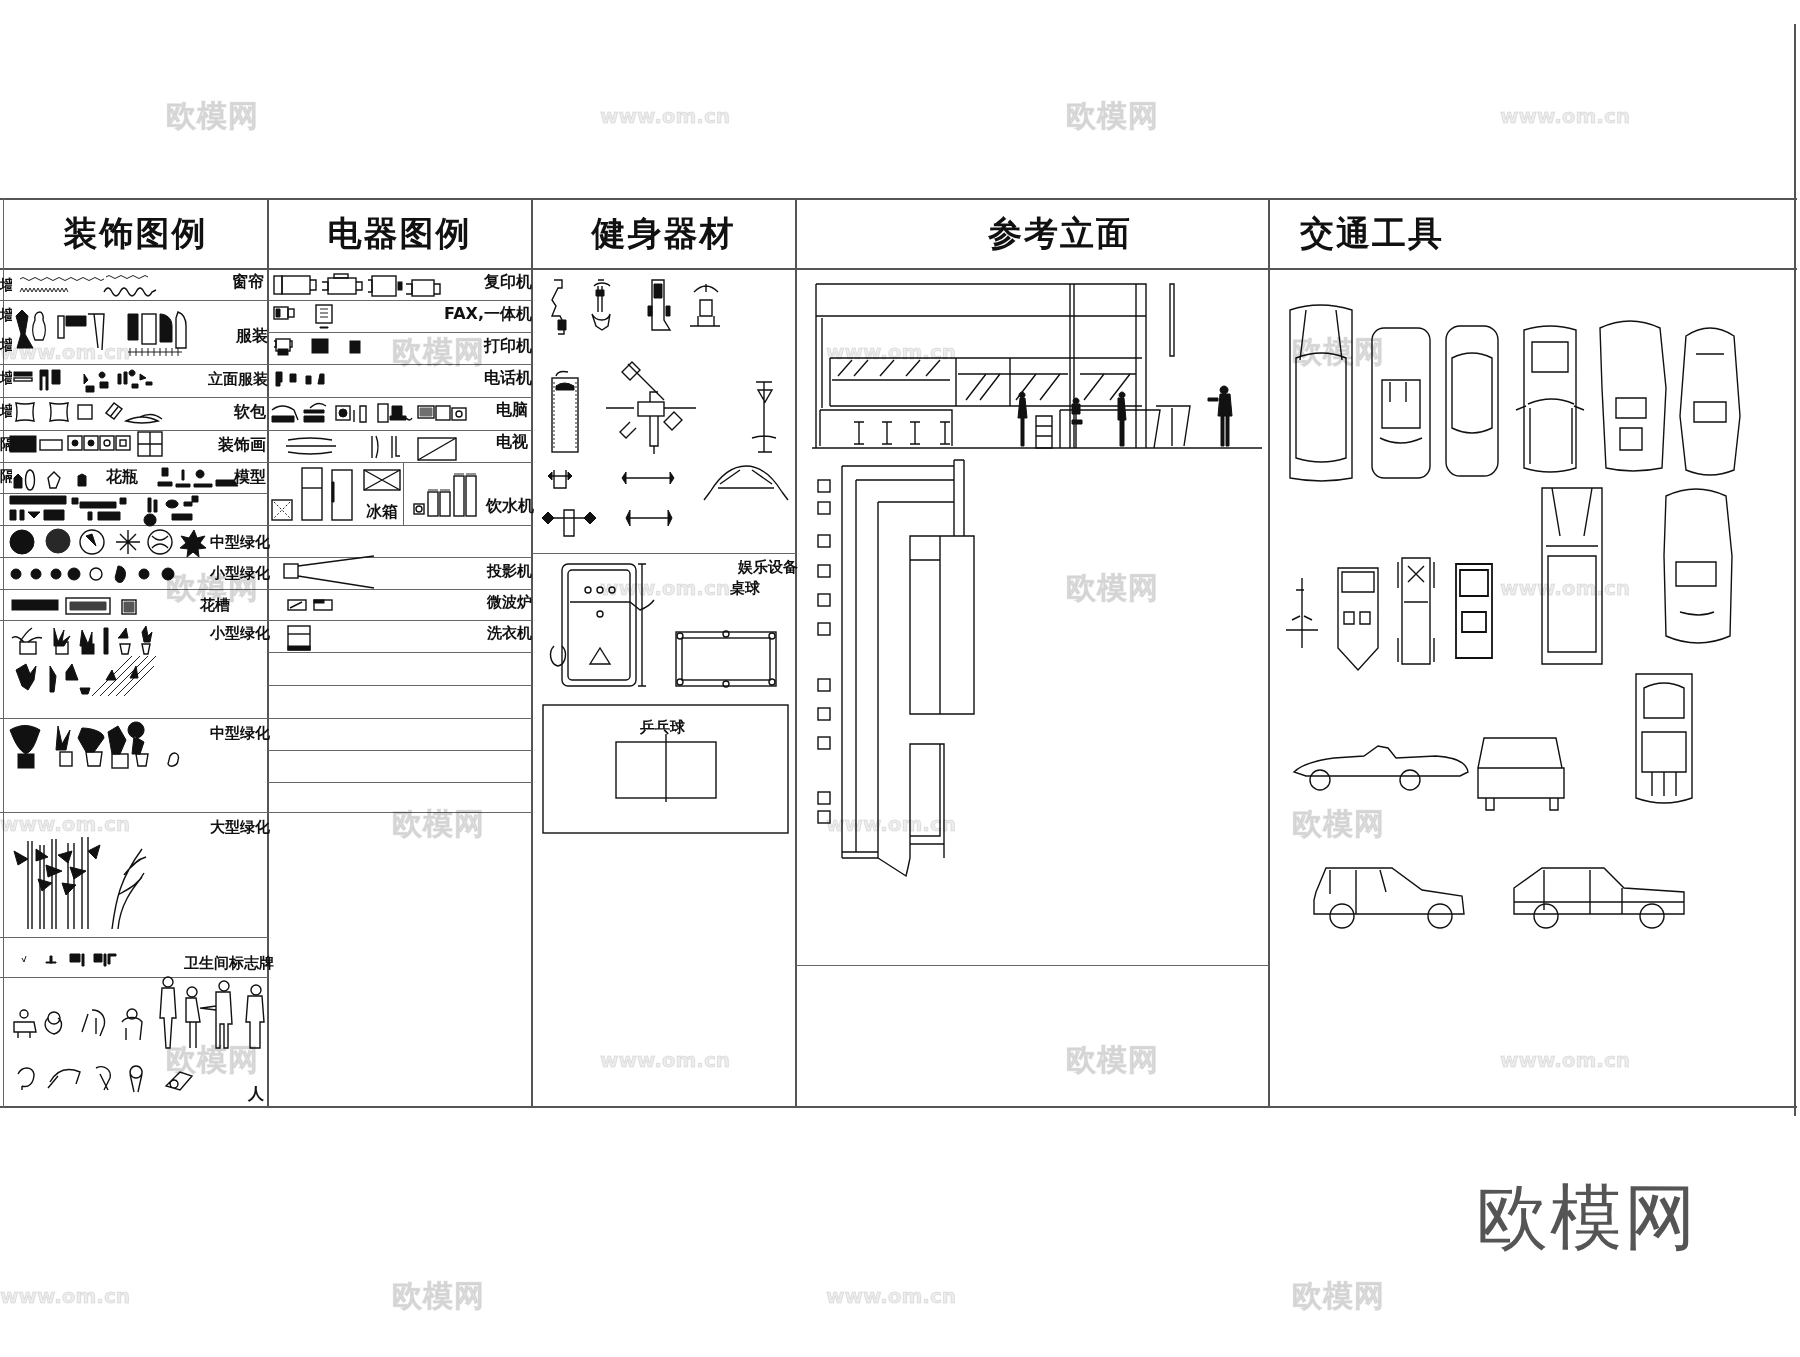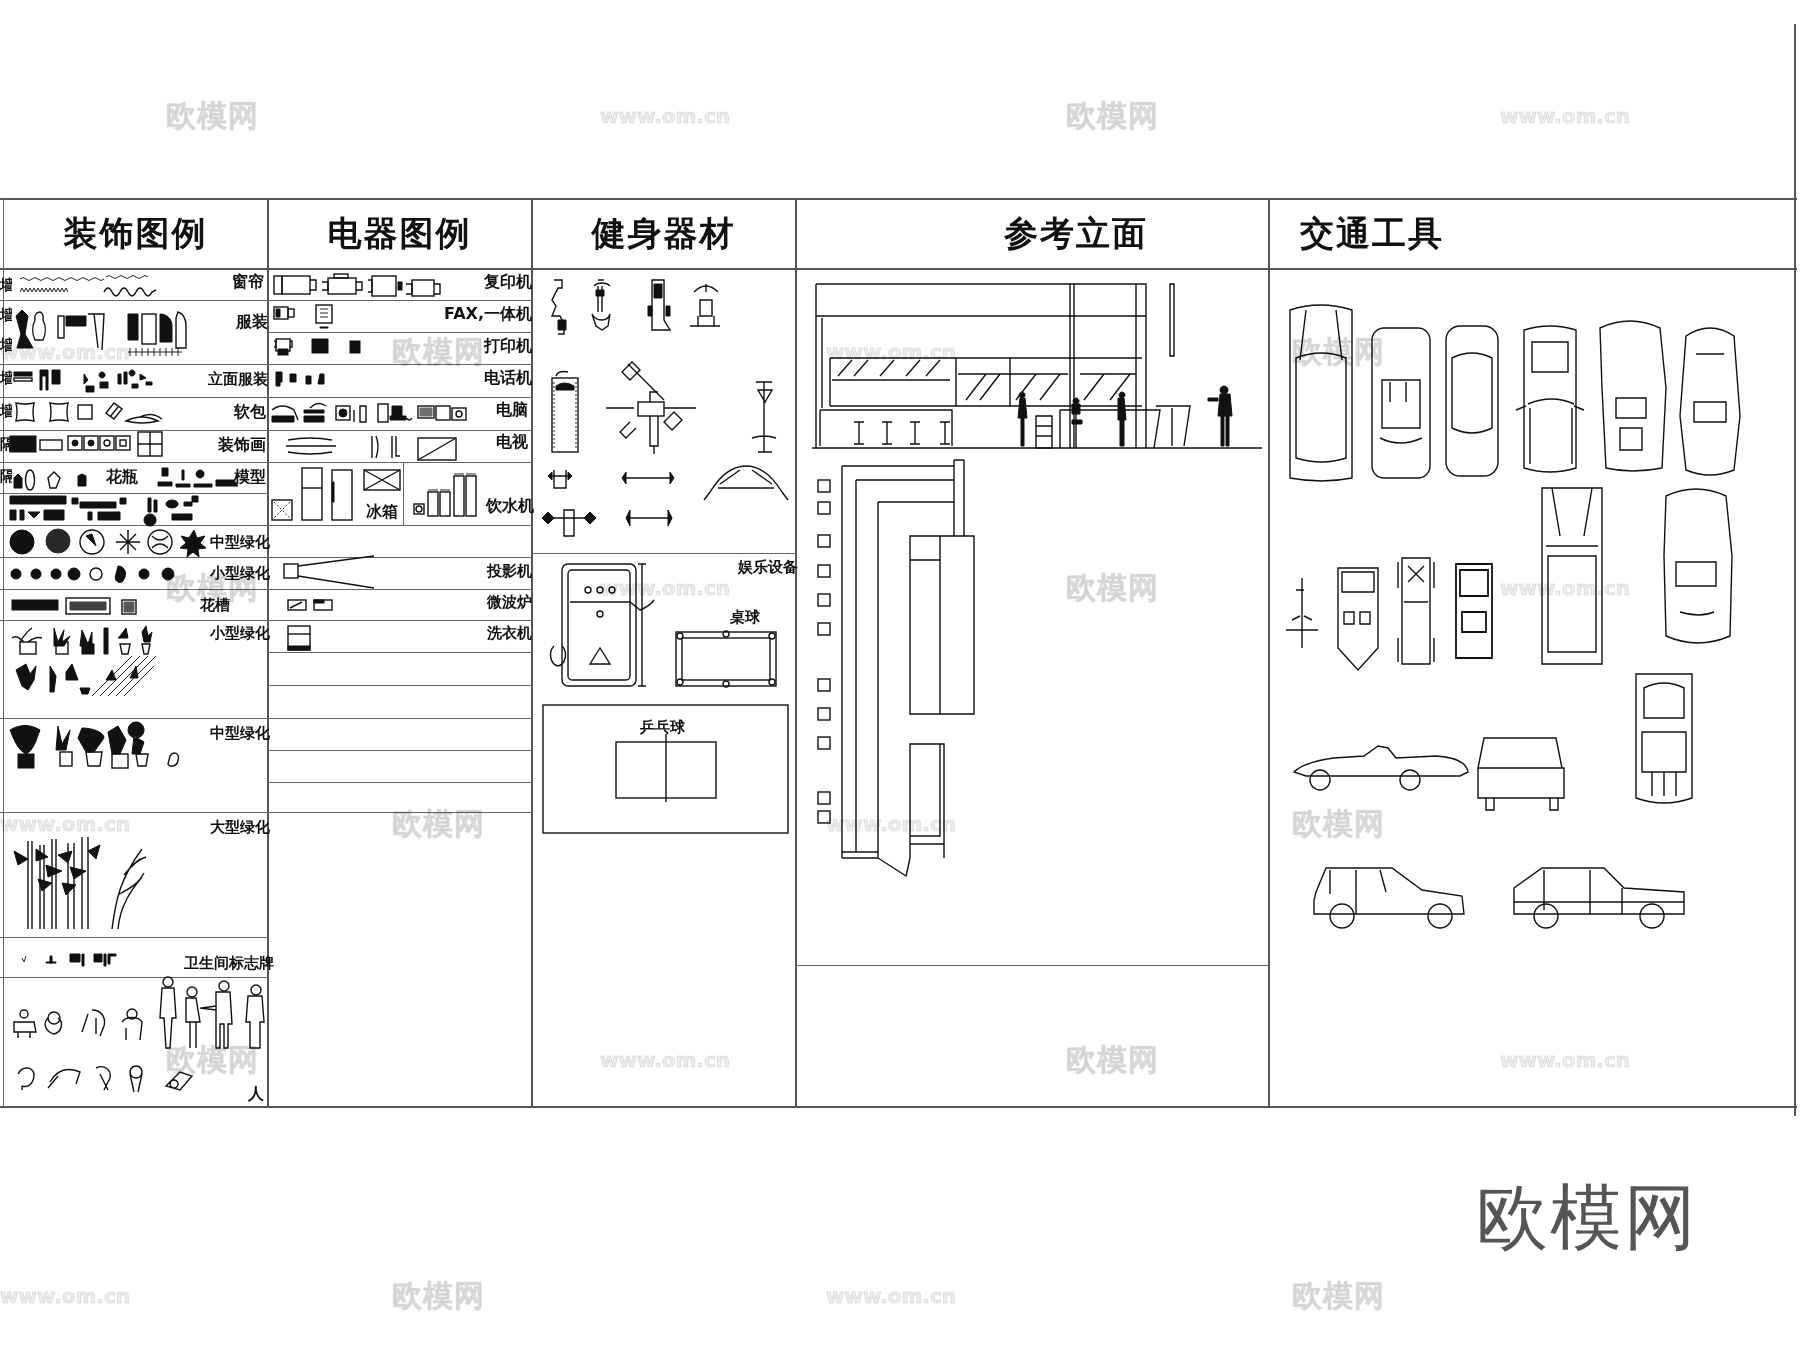--- a/index.html
+++ b/index.html
@@ -80,34 +80,34 @@
   <div class="hline thin" style="left:268px; top:812px; width:264px;"></div>
 
   <div class="hline thin" style="left:532px; top:553px; width:264px;"></div>
 
   <div class="hline thin" style="left:796px; top:965px; width:473px;"></div>
 </div>
 
 <div class="col-title" style="left:4px; width:263px;">装饰图例</div>
 <div class="col-title" style="left:268px; width:263px;">电器图例</div>
 <div class="col-title" style="left:532px; width:263px;">健身器材</div>
-<div class="col-title" style="left:796px; width:528px;margin-left:16px;">参考立面</div>
+<div class="col-title" style="left:796px; width:528px;">参考立面</div>
 <div class="col-title" style="left:1300px; width:180px; justify-content:flex-start;">交通工具</div>
 
 <div>
   <div class="edge-glyph" style="top:276px;">墙</div>
   <div class="edge-glyph" style="top:306px;">墙</div>
   <div class="edge-glyph" style="top:336px;">墙</div>
   <div class="edge-glyph" style="top:369px;">墙</div>
   <div class="edge-glyph" style="top:402px;">墙</div>
   <div class="edge-glyph" style="top:435px;">隔</div>
   <div class="edge-glyph" style="top:467px;">隔</div>
 
   <div class="row-label" style="right:1536px; top:272px;">窗帘</div>
-  <div class="row-label" style="right:1532px; top:312px;font-family:Liberation Mono, monospace;">服装</div>
+  <div class="row-label" style="right:1532px; top:326px;font-family:Liberation Mono, monospace;">服装</div>
   <div class="row-label sm" style="right:1532px; top:370px;">立面服装</div>
   <div class="row-label" style="right:1534px; top:402px;">软包</div>
   <div class="row-label" style="right:1534px; top:435px;">装饰画</div>
   <div class="row-label" style="right:1534px; top:467px;">模型</div>
   <div class="row-label" style="left:106px; top:467px;">花瓶</div>
   <div class="row-label sm" style="right:1530px; top:533px;">中型绿化</div>
   <div class="row-label sm" style="right:1530px; top:564px;">小型绿化</div>
   <div class="row-label sm" style="left:200px; top:596px;">花槽</div>
   <div class="row-label sm" style="right:1530px; top:624px;">小型绿化</div>
   <div class="row-label sm" style="right:1530px; top:724px;">中型绿化</div>
@@ -398,21 +398,21 @@
       <path class="s" d="M10 10 h16 M12 4 v12 M24 4 v12 M12 16 v6 h12 v-6"></path>
     <path class="f" d="M80 12 l4 -6 v12z M132 12 l-4 -6 v12z"></path>
       <path class="s" d="M84 12 h44"></path>
     <path class="s" d="M168 26 q16 -26 36 -26 q20 0 36 26 M176 22 h56 M178 18 l20 -14 M230 18 l-20 -14 M168 26 l-6 8 M240 26 l6 8"></path>
     <path class="f" d="M0 52 l6 -6 l6 6 l-6 6z M42 52 l6 -6 l6 6 l-6 6z"></path>
       <path class="s" d="M12 52 h30 M22 44 h10 v26 h-10z"></path>
     <path class="f" d="M84 52 l4 -8 v16z M130 52 l-4 -8 v16z"></path>
       <path class="s" d="M88 52 h38"></path>
   </svg>
   <div class="row-label sm" style="right:1002px; top:558px;">娱乐设备</div>
-  <div class="row-label sm" style="left:730px; top:608px;text-align:center;">桌球</div>
+  <div class="row-label sm" style="left:730px; top:579px;text-align:center;">桌球</div>
   <svg style="left:550px; top:560px;" width="120" height="130">
     <rect class="s" x="12" y="4" width="74" height="122" rx="6" stroke-width="1.8"></rect>
       <rect class="s" x="18" y="10" width="62" height="110" rx="4"></rect>
     <circle class="s" cx="38" cy="30" r="3"></circle>
       <circle class="s" cx="50" cy="30" r="3"></circle>
       <circle class="s" cx="62" cy="30" r="3"></circle>
       <circle class="s" cx="50" cy="54" r="3"></circle>
     <path class="s" d="M50 88 l-10 16 h20z"></path>
       <path class="s" d="M20 42 h60 l10 8 q10 -4 14 -10"></path>
     <path class="s" d="M92 4 v122 M88 4 h8 M88 126 h8"></path>

